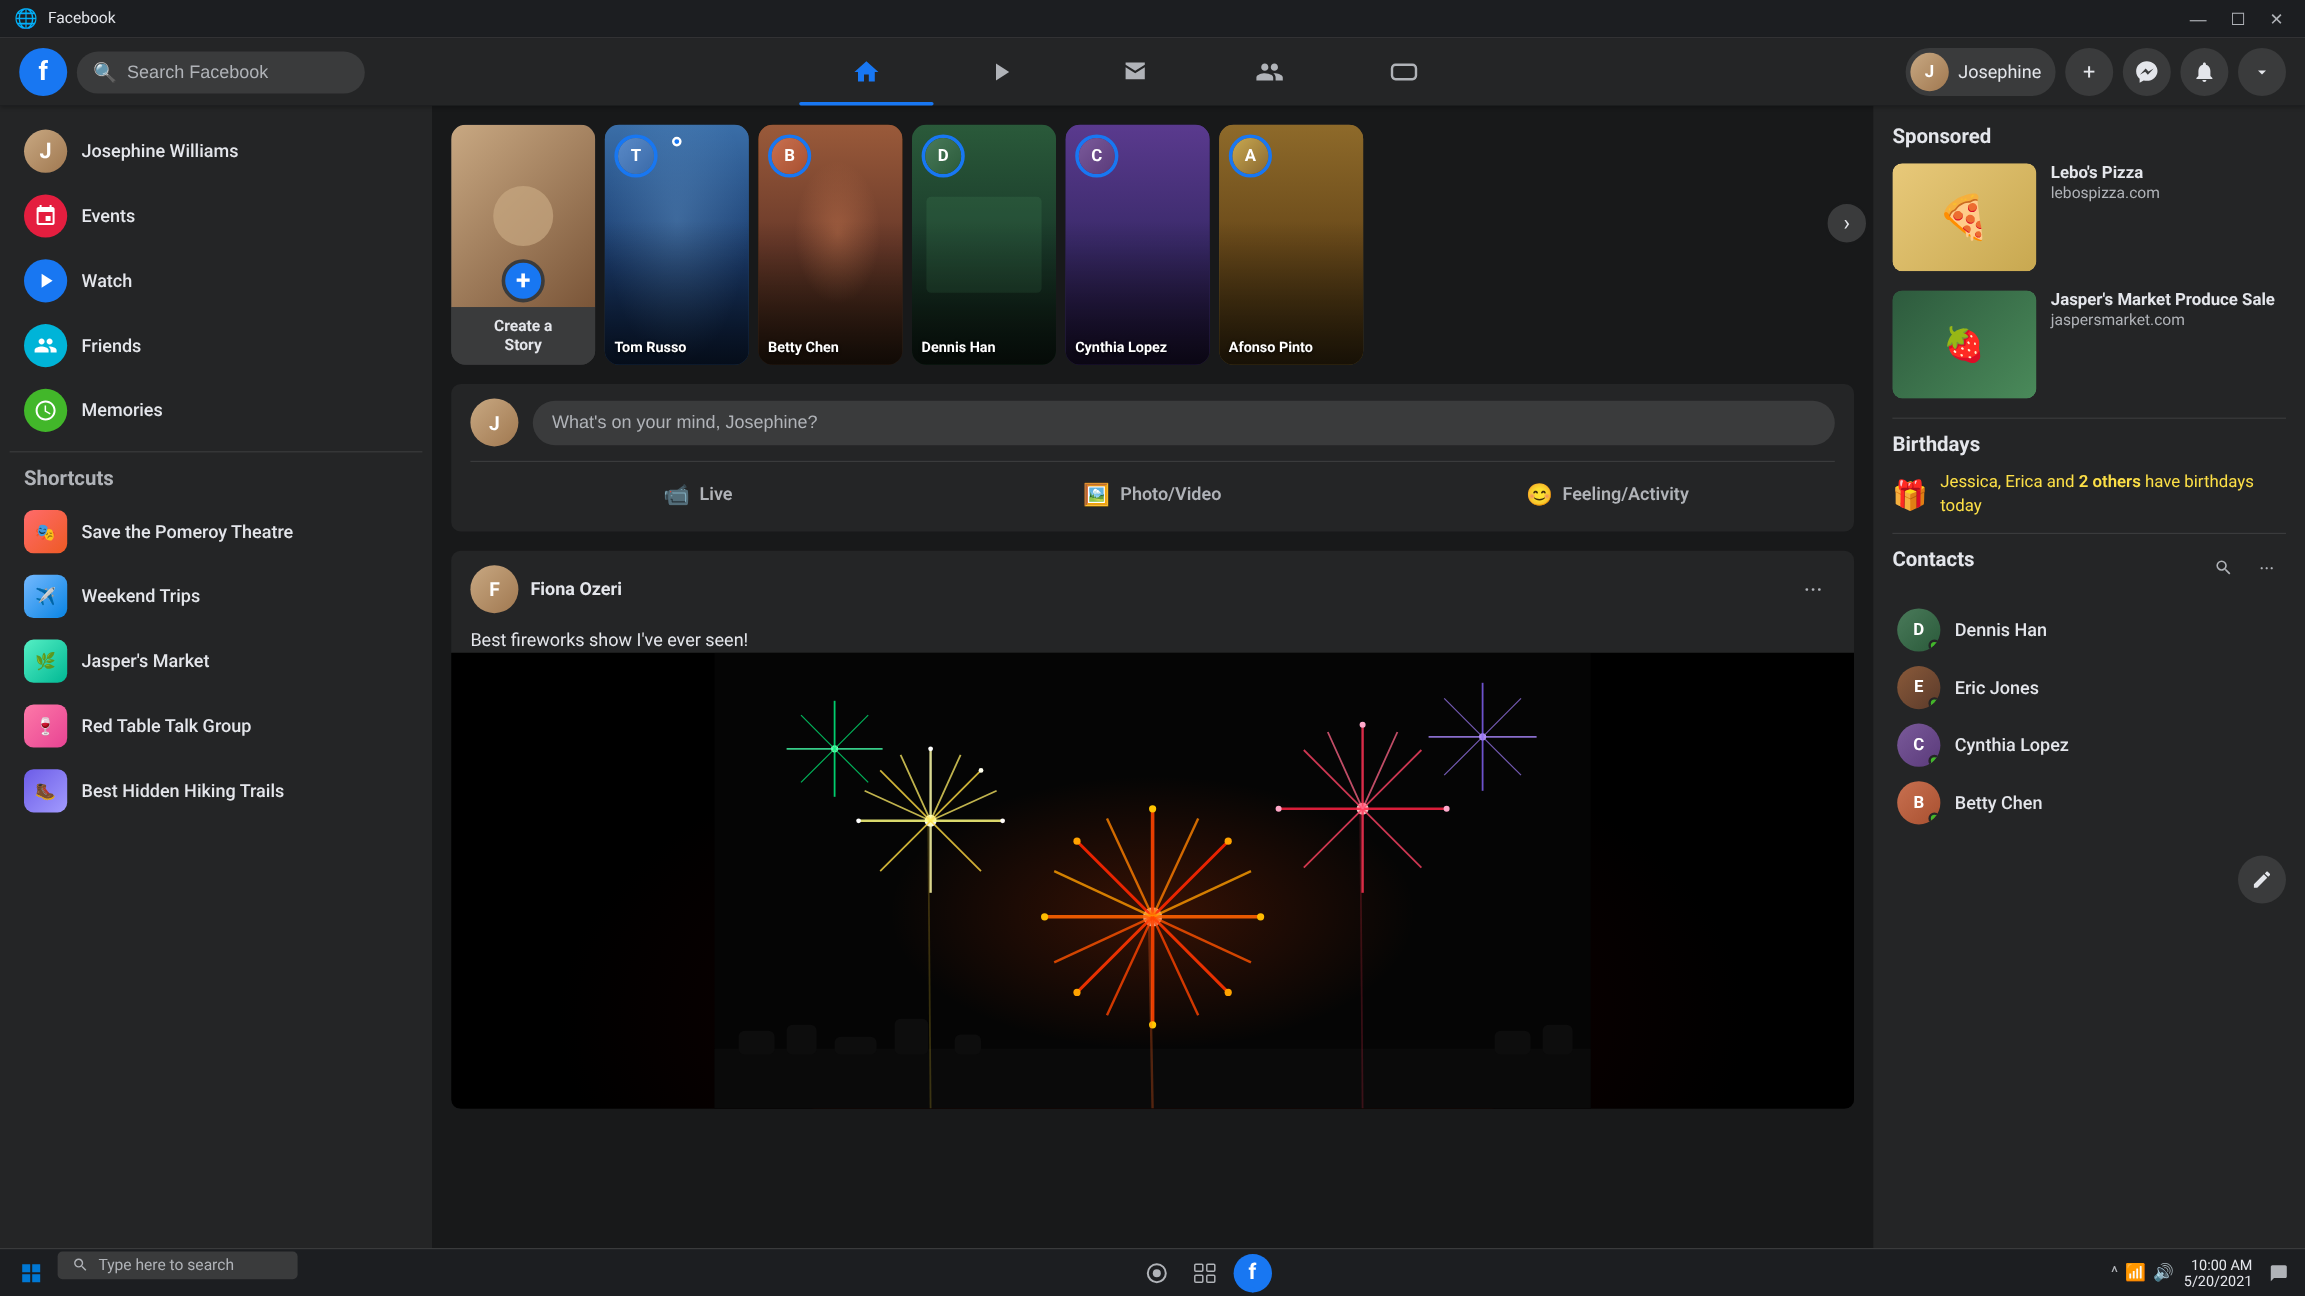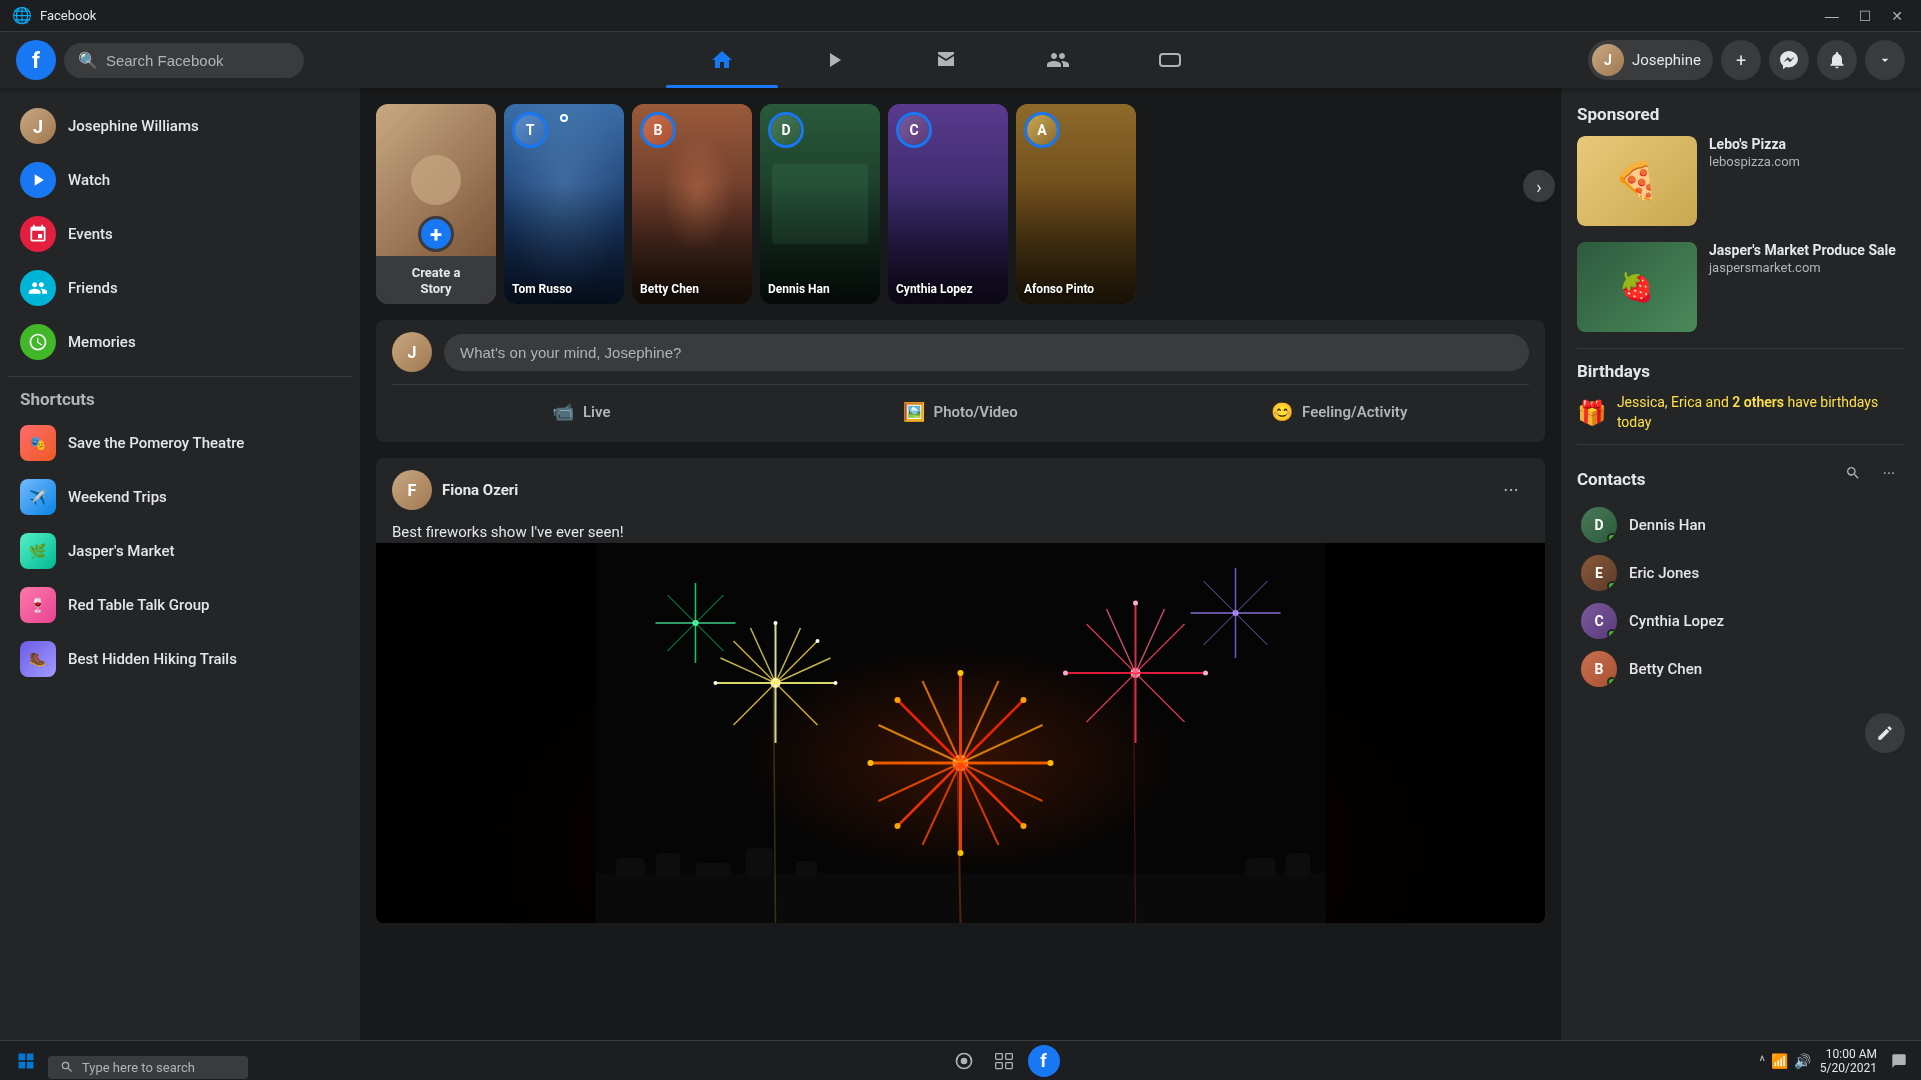--- a/index.html
+++ b/index.html
@@ -94,32 +94,32 @@
     .ad-image { width: 120px; height: 90px; border-radius: 8px; overflow: hidden; flex-shrink: 0; }
     .ad-info { flex: 1; }
     .ad-name { font-size: 14px; font-weight: 700; color: #e4e6eb; margin-bottom: 2px; }
     .ad-url { font-size: 13px; color: #b0b3b8; }
     .section-divider { height: 1px; background: #3a3b3c; margin: 12px 0; }
     .birthdays-title { font-size: 17px; font-weight: 700; color: #e4e6eb; margin-bottom: 12px; }
     .birthday-item { display: flex; align-items: center; gap: 10px; }
     .birthday-icon { font-size: 24px; }
     .birthday-text { font-size: 14px; color: #fde047; line-height: 1.4; }
     .birthday-text strong { font-weight: 600; }
-    .contacts-header { display: flex; align-items: flex-end; margin-bottom: 12px; margin-top: 12px; }
+    .contacts-header { display: flex; align-items: flex-start; margin-bottom: 12px; margin-top: 12px; }
     .contacts-title { font-size: 17px; font-weight: 700; color: #e4e6eb; flex: 1; }
     .contacts-actions { display: flex; gap: 4px; }
     .contact-icon-btn { width: 32px; height: 32px; border-radius: 50%; background: none; display: flex; align-items: center; justify-content: center; cursor: pointer; color: #b0b3b8; font-size: 16px; }
     .contact-item { display: flex; align-items: center; gap: 12px; padding: 6px 4px; border-radius: 8px; cursor: pointer; }
     .contact-avatar { width: 36px; height: 36px; border-radius: 50%; display: flex; align-items: center; justify-content: center; font-size: 14px; font-weight: bold; color: white; flex-shrink: 0; overflow: hidden; position: relative; }
     .online-dot { width: 10px; height: 10px; border-radius: 50%; background: #42b72a; border: 2px solid #242526; position: absolute; bottom: 0; right: 0; }
     .contact-name { font-size: 15px; font-weight: 500; color: #e4e6eb; }
 
     
     .taskbar { background: #1c1e21; height: 40px; display: flex; align-items: center; padding: 0 8px; justify-content: space-between; border-top: 1px solid #3a3b3c; position: fixed; bottom: 0; left: 0; right: 0; z-index: 100; }
-    .taskbar-left { display: flex; align-items: flex-end; gap: 4px; }
+    .taskbar-left { display: flex; align-items: flex-start; gap: 4px; }
     .start-btn { width: 36px; height: 36px; display: flex; align-items: center; justify-content: center; cursor: pointer; color: #e4e6eb; font-size: 20px; }
     .taskbar-search { display: flex; align-items: center; gap: 8px; background: #3a3b3c; border-radius: 4px; padding: 4px 12px; min-width: 200px; cursor: text; }
     .taskbar-search span { color: #b0b3b8; font-size: 13px; }
     .taskbar-center { display: flex; align-items: center; gap: 4px; }
     .taskbar-app { width: 36px; height: 36px; display: flex; align-items: center; justify-content: center; cursor: pointer; position: relative; }
     .taskbar-app.active::after { content: ''; position: absolute; bottom: 2px; left: 50%; transform: translateX(-50%); width: 4px; height: 4px; border-radius: 50%; background: #1877f2; }
     .taskbar-fb { width: 32px; height: 32px; border-radius: 50%; background: #1877f2; display: flex; align-items: center; justify-content: center; color: white; font-size: 18px; font-weight: bold; }
     .taskbar-right { display: flex; align-items: center; gap: 8px; }
     .taskbar-time { text-align: right; font-size: 12px; color: #e4e6eb; }
     .taskbar-icons { display: flex; align-items: center; gap: 6px; color: #b0b3b8; font-size: 14px; }
@@ -229,35 +229,35 @@
 <div class="main-layout">
 
   <div class="sidebar">
 
     <div class="sidebar-item">
       <div class="sidebar-avatar av-josephine" style="background:linear-gradient(135deg,#c8a882,#a07850);color:white;font-weight:bold;">J</div>
       <span class="sidebar-label">Josephine Williams</span>
     </div>
 
     <div class="sidebar-item">
+      <div class="sidebar-icon red">
+        <svg width="20" height="20" viewBox="0 0 24 24" fill="white">
+            <path d="M17 12h-5v5h5v-5zM16 1v2H8V1H6v2H5c-1.11 0-1.99.9-1.99 2L3 19c0 1.1.89 2 2 2h14c1.1 0 2-.9 2-2V5c0-1.1-.9-2-2-2h-1V1h-2zm3 18H5V8h14v11z"></path>
+          </svg>
+      </div>
+      <span class="sidebar-label">Events</span>
+    </div>
+
+    <div class="sidebar-item">
       <div class="sidebar-icon blue">
         <svg width="20" height="20" viewBox="0 0 24 24" fill="white">
             <path d="M8 5v14l11-7z"></path>
           </svg>
       </div>
       <span class="sidebar-label">Watch</span>
-    </div>
-
-    <div class="sidebar-item">
-      <div class="sidebar-icon red">
-        <svg width="20" height="20" viewBox="0 0 24 24" fill="white">
-            <path d="M17 12h-5v5h5v-5zM16 1v2H8V1H6v2H5c-1.11 0-1.99.9-1.99 2L3 19c0 1.1.89 2 2 2h14c1.1 0 2-.9 2-2V5c0-1.1-.9-2-2-2h-1V1h-2zm3 18H5V8h14v11z"></path>
-          </svg>
-      </div>
-      <span class="sidebar-label">Events</span>
     </div>
 
     <div class="sidebar-item">
       <div class="sidebar-icon teal">
         <svg width="20" height="20" viewBox="0 0 24 24" fill="white">
             <path d="M16 11c1.66 0 2.99-1.34 2.99-3S17.66 5 16 5c-1.66 0-3 1.34-3 3s1.34 3 3 3zm-8 0c1.66 0 2.99-1.34 2.99-3S9.66 5 8 5C6.34 5 5 6.34 5 8s1.34 3 3 3zm0 2c-2.33 0-7 1.17-7 3.5V19h14v-2.5c0-2.33-4.67-3.5-7-3.5zm8 0c-.29 0-.62.02-.97.05 1.16.84 1.97 1.97 1.97 3.45V19h6v-2.5c0-2.33-4.67-3.5-7-3.5z"></path>
           </svg>
       </div>
       <span class="sidebar-label">Friends</span>
     </div>

